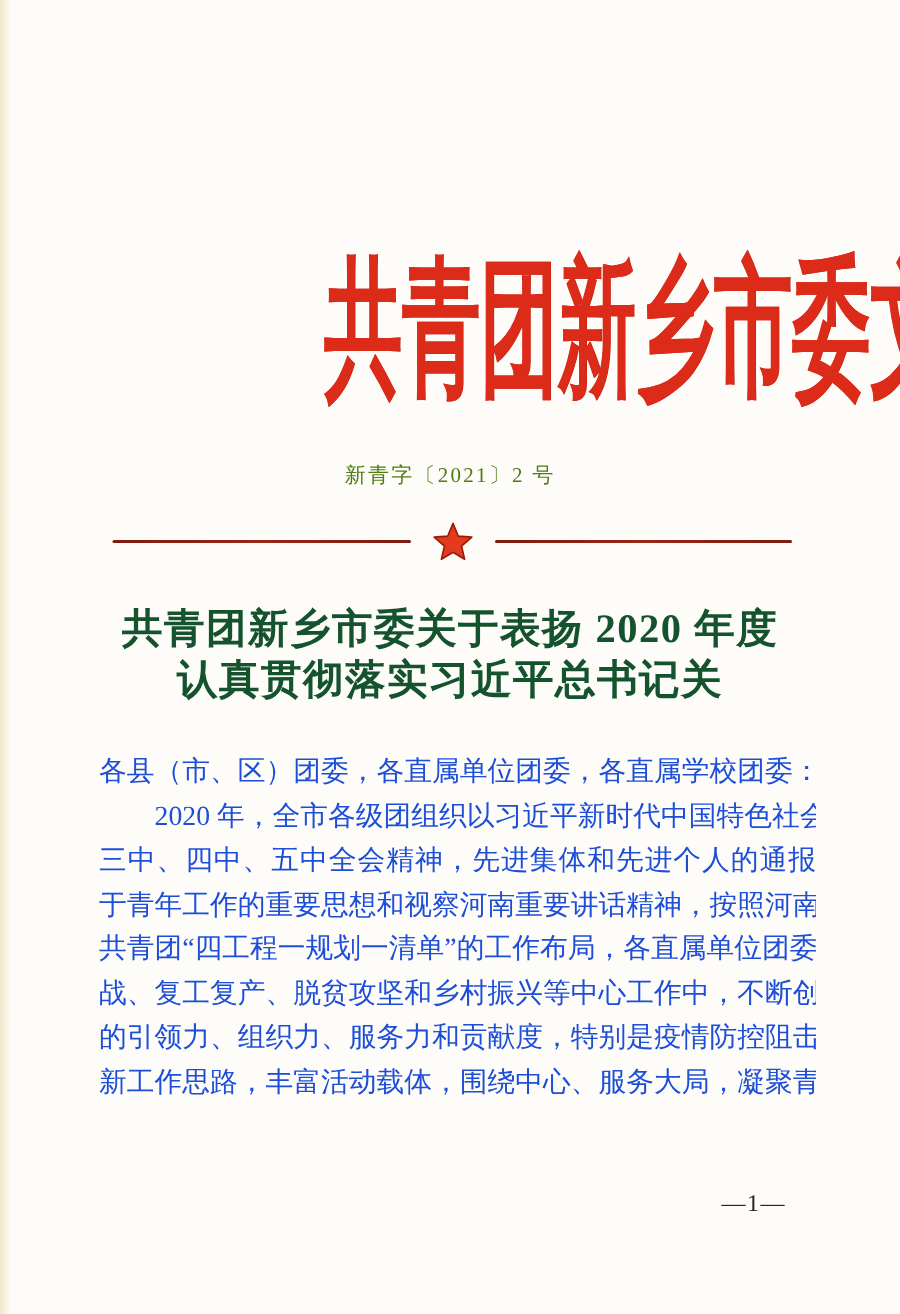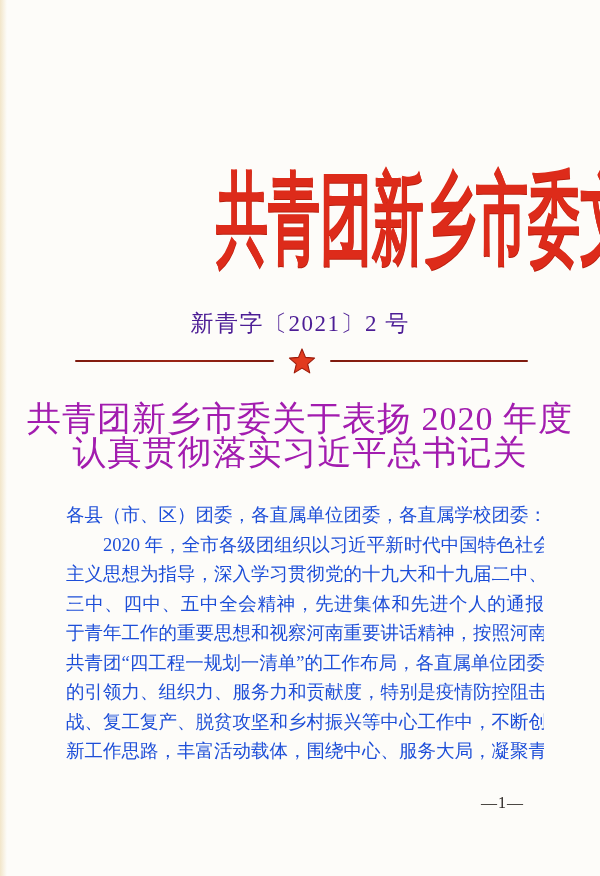--- a/index.html
+++ b/index.html
@@ -36,23 +36,23 @@
     letter-spacing: 0px;
     transform: scaleX(0.52);
     transform-origin: center;
     text-shadow: 0.5px 0.5px 0 #b81f0e;
   }
   .doc-number {
     position: absolute;
     top: 308px;
     left: 0; right: 0;
     text-align: center;
-    font-size: 23px;
+    font-size: 14px;
     letter-spacing: 1.5px;
-    color: #4c1d95;
+    color: #4d7c0f;
   }
   .divider {
     position: absolute;
     top: 346px;
     left: 75px;
     right: 72px;
     height: 30px;
     display: flex;
     align-items: center;
   }
@@ -66,25 +66,25 @@
     flex: 0 0 auto;
     margin: 0 13px;
     width: 30px;
     height: 29px;
   }
   .doc-title {
     position: absolute;
     top: 402px;
     left: 0; right: 0;
     text-align: center;
-    font-weight: normal;
-    font-size: 34px;
+    font-weight: bold;
+    font-size: 27px;
     line-height: 34px;
     letter-spacing: 1px;
-    color: #a21caf;
+    color: #14532d;
   }
   .body-block {
     position: absolute;
     top: 501px;
     left: 66px;
     width: 478px;
     font-size: 18.5px;
     line-height: 29.5px;
     color: #1d4ed8;
   }
@@ -127,24 +127,23 @@
   </div>
 
   <div class="doc-title">
     <div>共青团新乡市委关于表扬 2020 年度</div>
     <div>认真贯彻落实习近平总书记关</div>
   </div>
 
   <div class="body-block">
     <div class="body-line">各县（市、区）团委，各直属单位团委，各直属学校团委：</div>
     <div class="body-line indent">2020 年，全市各级团组织以习近平新时代中国特色社会</div>
-    <div class="body-line">主义思想为指导，深入学习贯彻党的十九大和十九届二中、</div>
     <div class="body-line">三中、四中、五中全会精神，先进集体和先进个人的通报</div>
     <div class="body-line">于青年工作的重要思想和视察河南重要讲话精神，按照河南</div>
     <div class="body-line">共青团“四工程一规划一清单”的工作布局，各直属单位团委</div>
+    <div class="body-line">战、复工复产、脱贫攻坚和乡村振兴等中心工作中，不断创</div>
     <div class="body-line">的引领力、组织力、服务力和贡献度，特别是疫情防控阻击</div>
-    <div class="body-line">战、复工复产、脱贫攻坚和乡村振兴等中心工作中，不断创</div>
     <div class="body-line">新工作思路，丰富活动载体，围绕中心、服务大局，凝聚青</div>
   </div>
 
   <div class="page-number">—1—</div>
 
 </div>
 
 </body></html>

